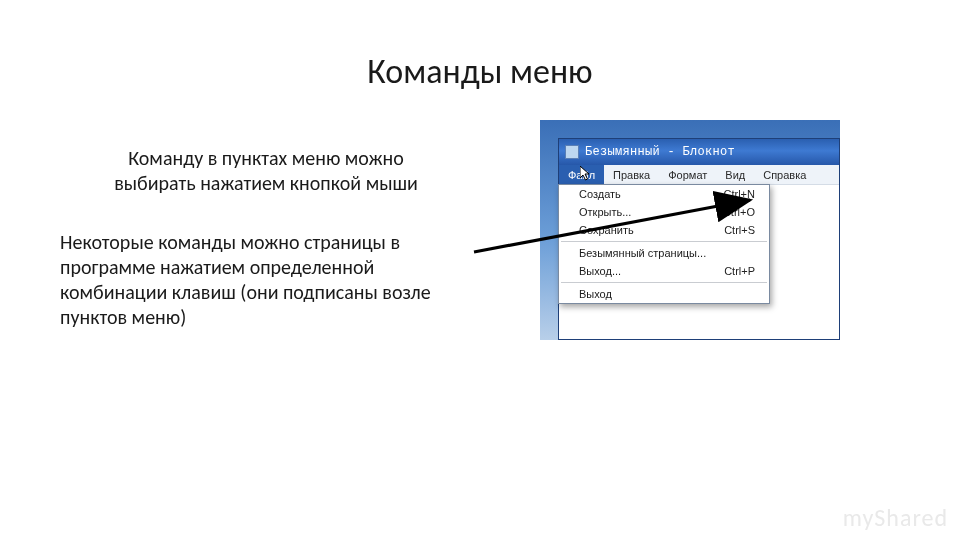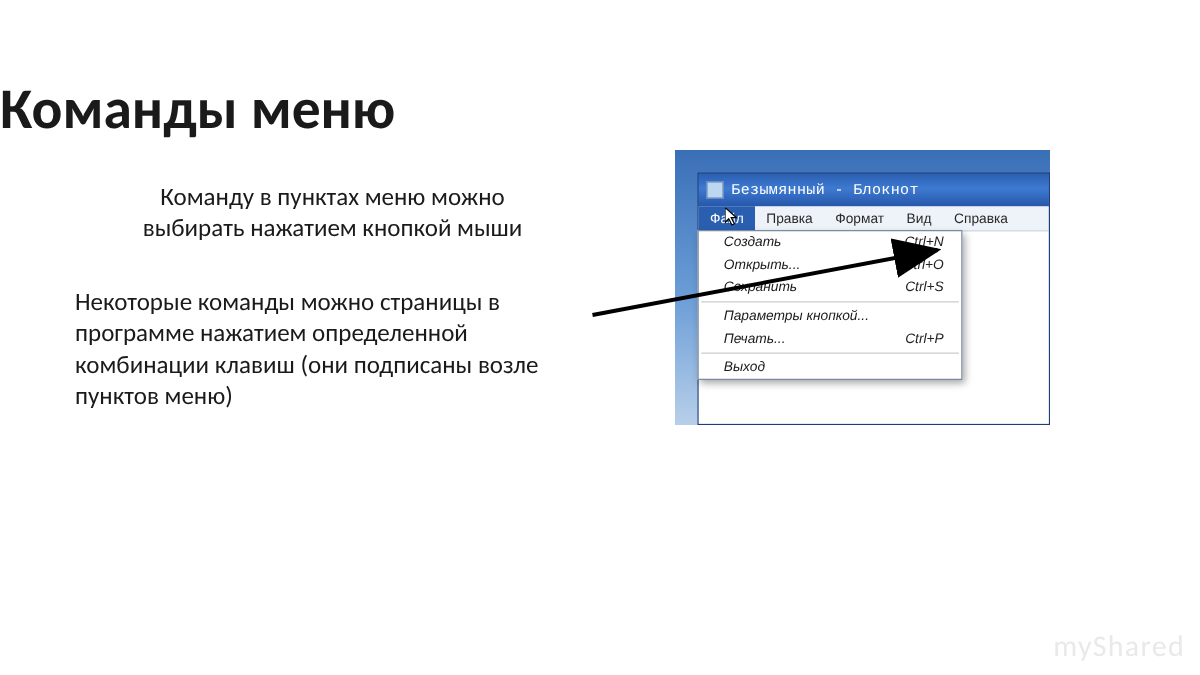--- a/index.html
+++ b/index.html
@@ -11,22 +11,23 @@
     font-family: "Calibri", "Arial", sans-serif;
     color: #1a1a1a;
     position: relative;
     overflow: hidden;
   }
   .slide-title {
     position: absolute;
     top: 28px;
     left: 0;
     width: 100%;
-    font-size: 46px;
-    font-weight: 700;
+    text-align: center;
+    font-size: 34px;
+    font-weight: 400;
   }
   .para1 {
     position: absolute;
     top: 146px;
     left: 86px;
     width: 360px;
     font-size: 20px;
     line-height: 1.25;
     text-align: center;
   }
@@ -123,21 +124,20 @@
     position: absolute;
     top: 64px;
     left: 18px;
     width: 212px;
     background: #ffffff;
     border: 1px solid #7a8aa0;
     box-shadow: 2px 3px 6px rgba(0,0,0,.35);
     font-size: 11px;
     font-family: "Tahoma", "Arial", sans-serif;
     color: #1a1a1a;
-    font-style: italic;
   }
   .dropdown .row {
     display: flex;
     justify-content: space-between;
     align-items: center;
     padding: 3px 14px 3px 20px;
     white-space: nowrap;
   }
   .dropdown .sep {
     height: 0;
@@ -192,25 +192,25 @@
     <div class="row">
       <span>Открыть...</span>
       <span class="sc">Ctrl+O</span>
     </div>
     <div class="row">
       <span>Сохранить</span>
       <span class="sc">Ctrl+S</span>
     </div>
     <div class="sep"></div>
     <div class="row">
-      <span>Параметры кнопкой...</span>
+      <span>Безымянный страницы...</span>
       <span class="sc"></span>
     </div>
     <div class="row">
-      <span>Печать...</span>
+      <span>Выход...</span>
       <span class="sc">Ctrl+P</span>
     </div>
     <div class="sep"></div>
     <div class="row">
       <span>Выход</span>
       <span class="sc"></span>
     </div>
   </div>
 </div>
 

